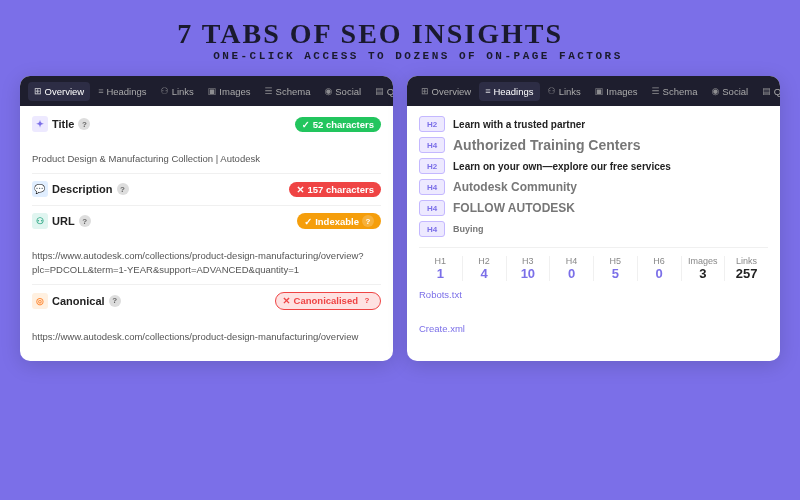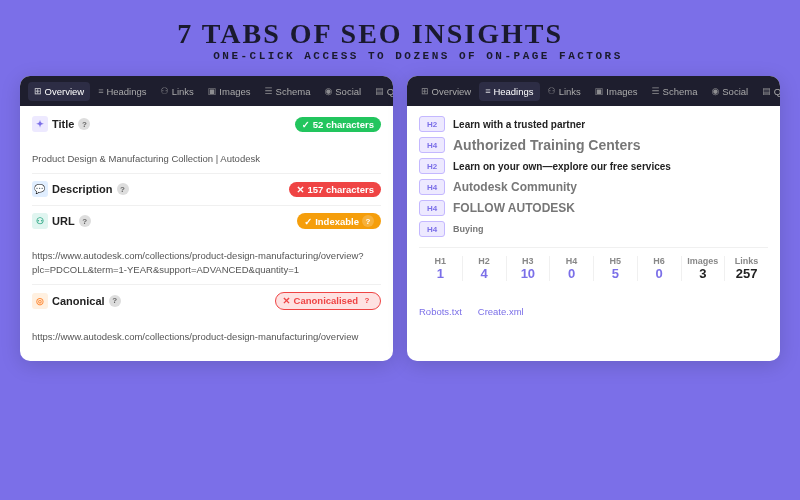--- a/index.html
+++ b/index.html
@@ -214,36 +214,37 @@
       text-align: center;
     }
 
     .stat-col:not(:last-child) {
       border-right: 1px solid #f0f0f0;
     }
 
     .stat-label {
       font-size: 9px;
       color: #888;
-      font-weight: 700;
+      font-weight: 400;
     }
 
     .stat-value {
       font-size: 13px;
       font-weight: 700;
       color: #222;
     }
 
     .stat-value.purple { color: #7B6FE8; }
 
     .footer-links {
       display: flex;
-      gap: 16px;
-      margin-top: 25px;
+      gap: 23px;
+      margin-top: 8px;
       padding-top: 0;
+      flex-direction: column;
     }
 
     .footer-link {
       font-size: 9.5px;
       color: #7B6FE8;
       text-decoration: none;
       cursor: pointer;
     }
   </style>
 </head>

